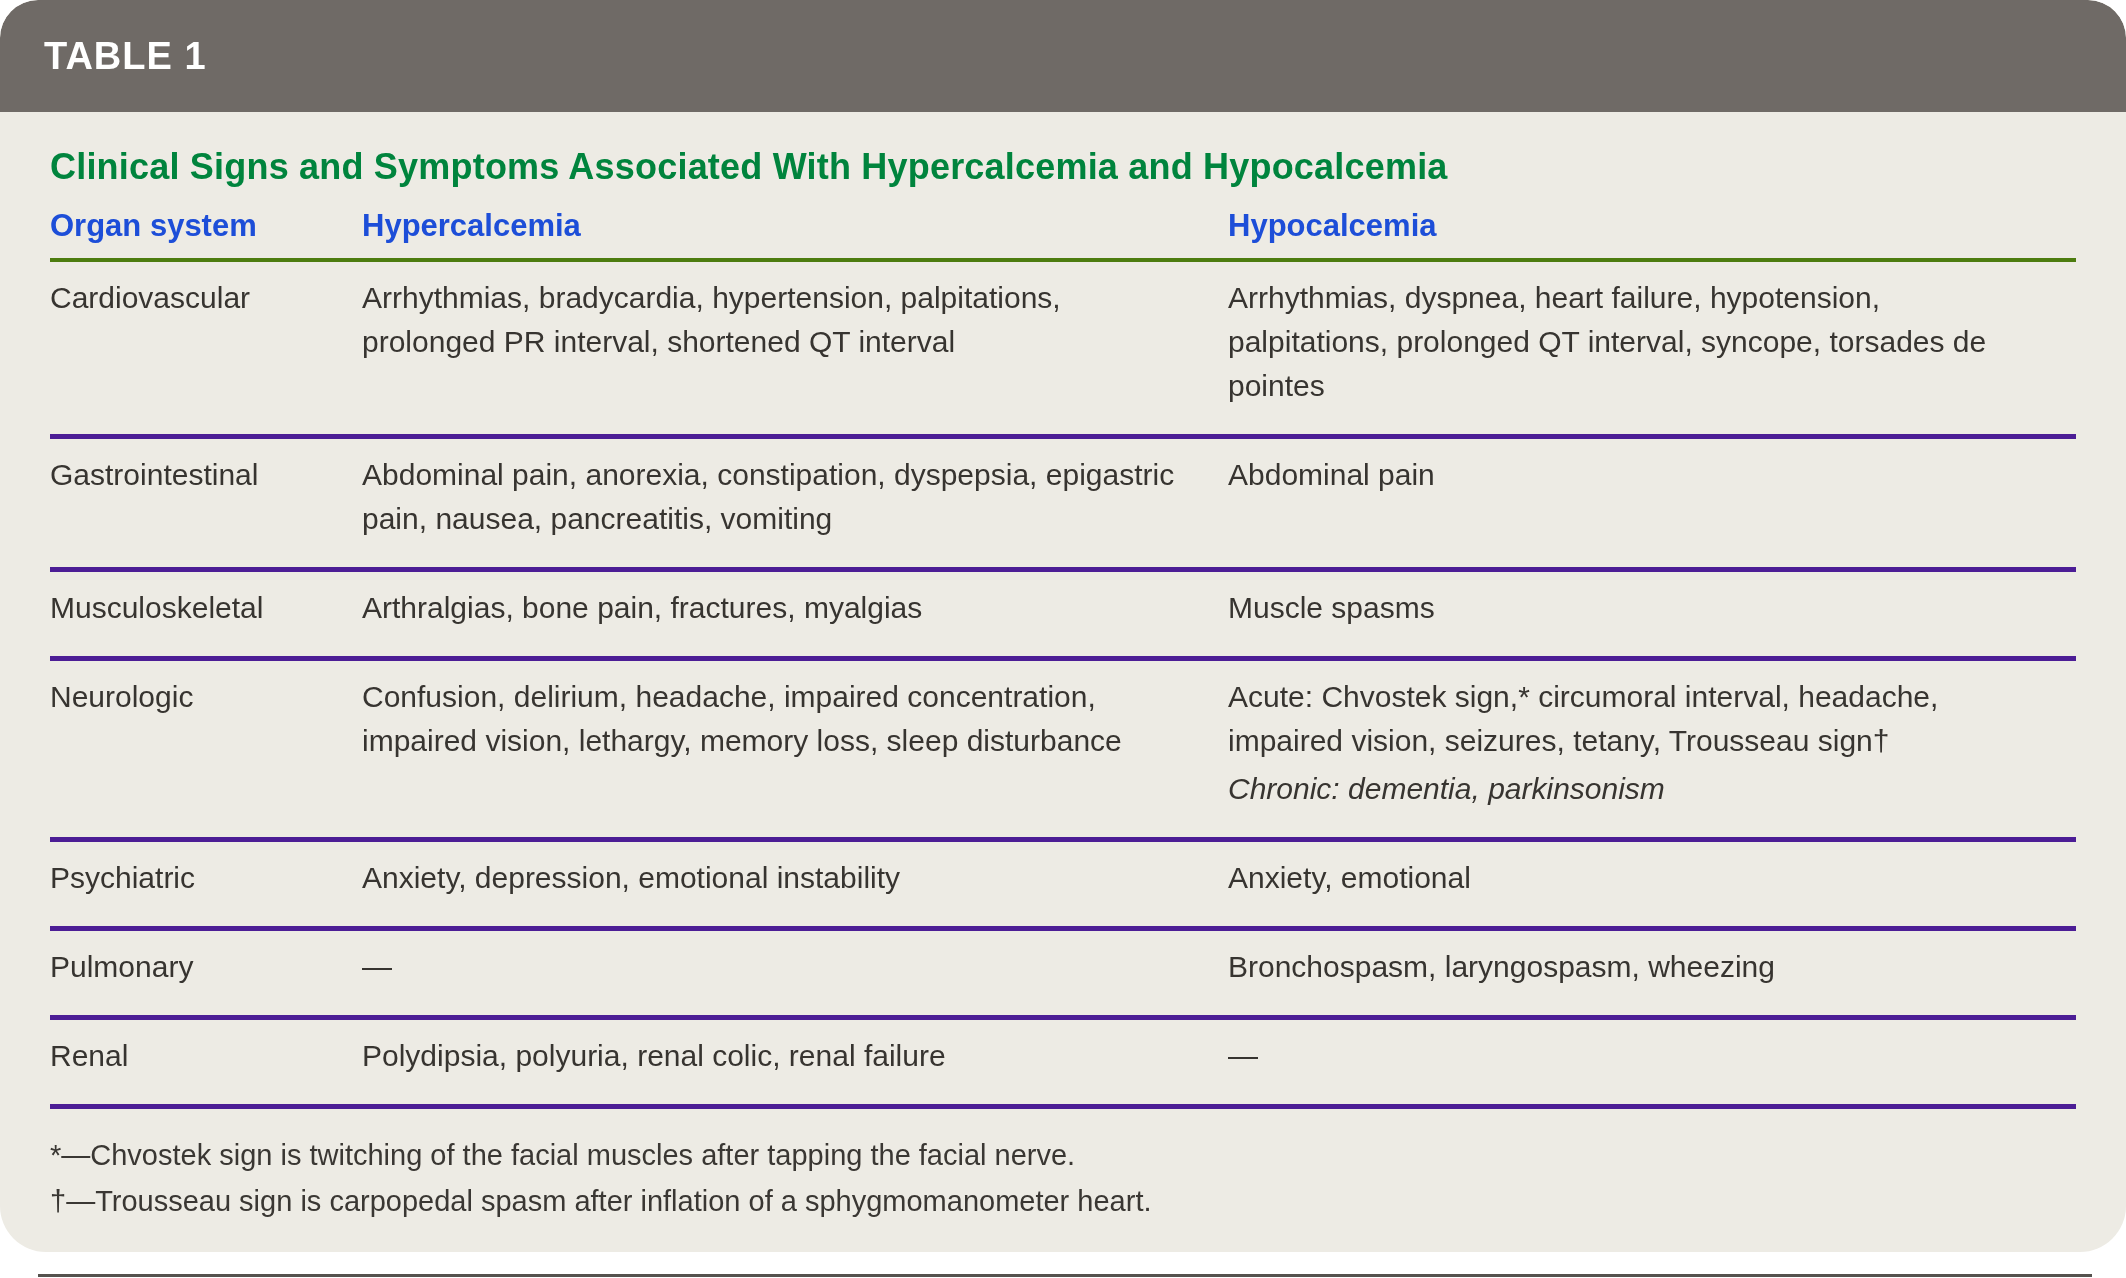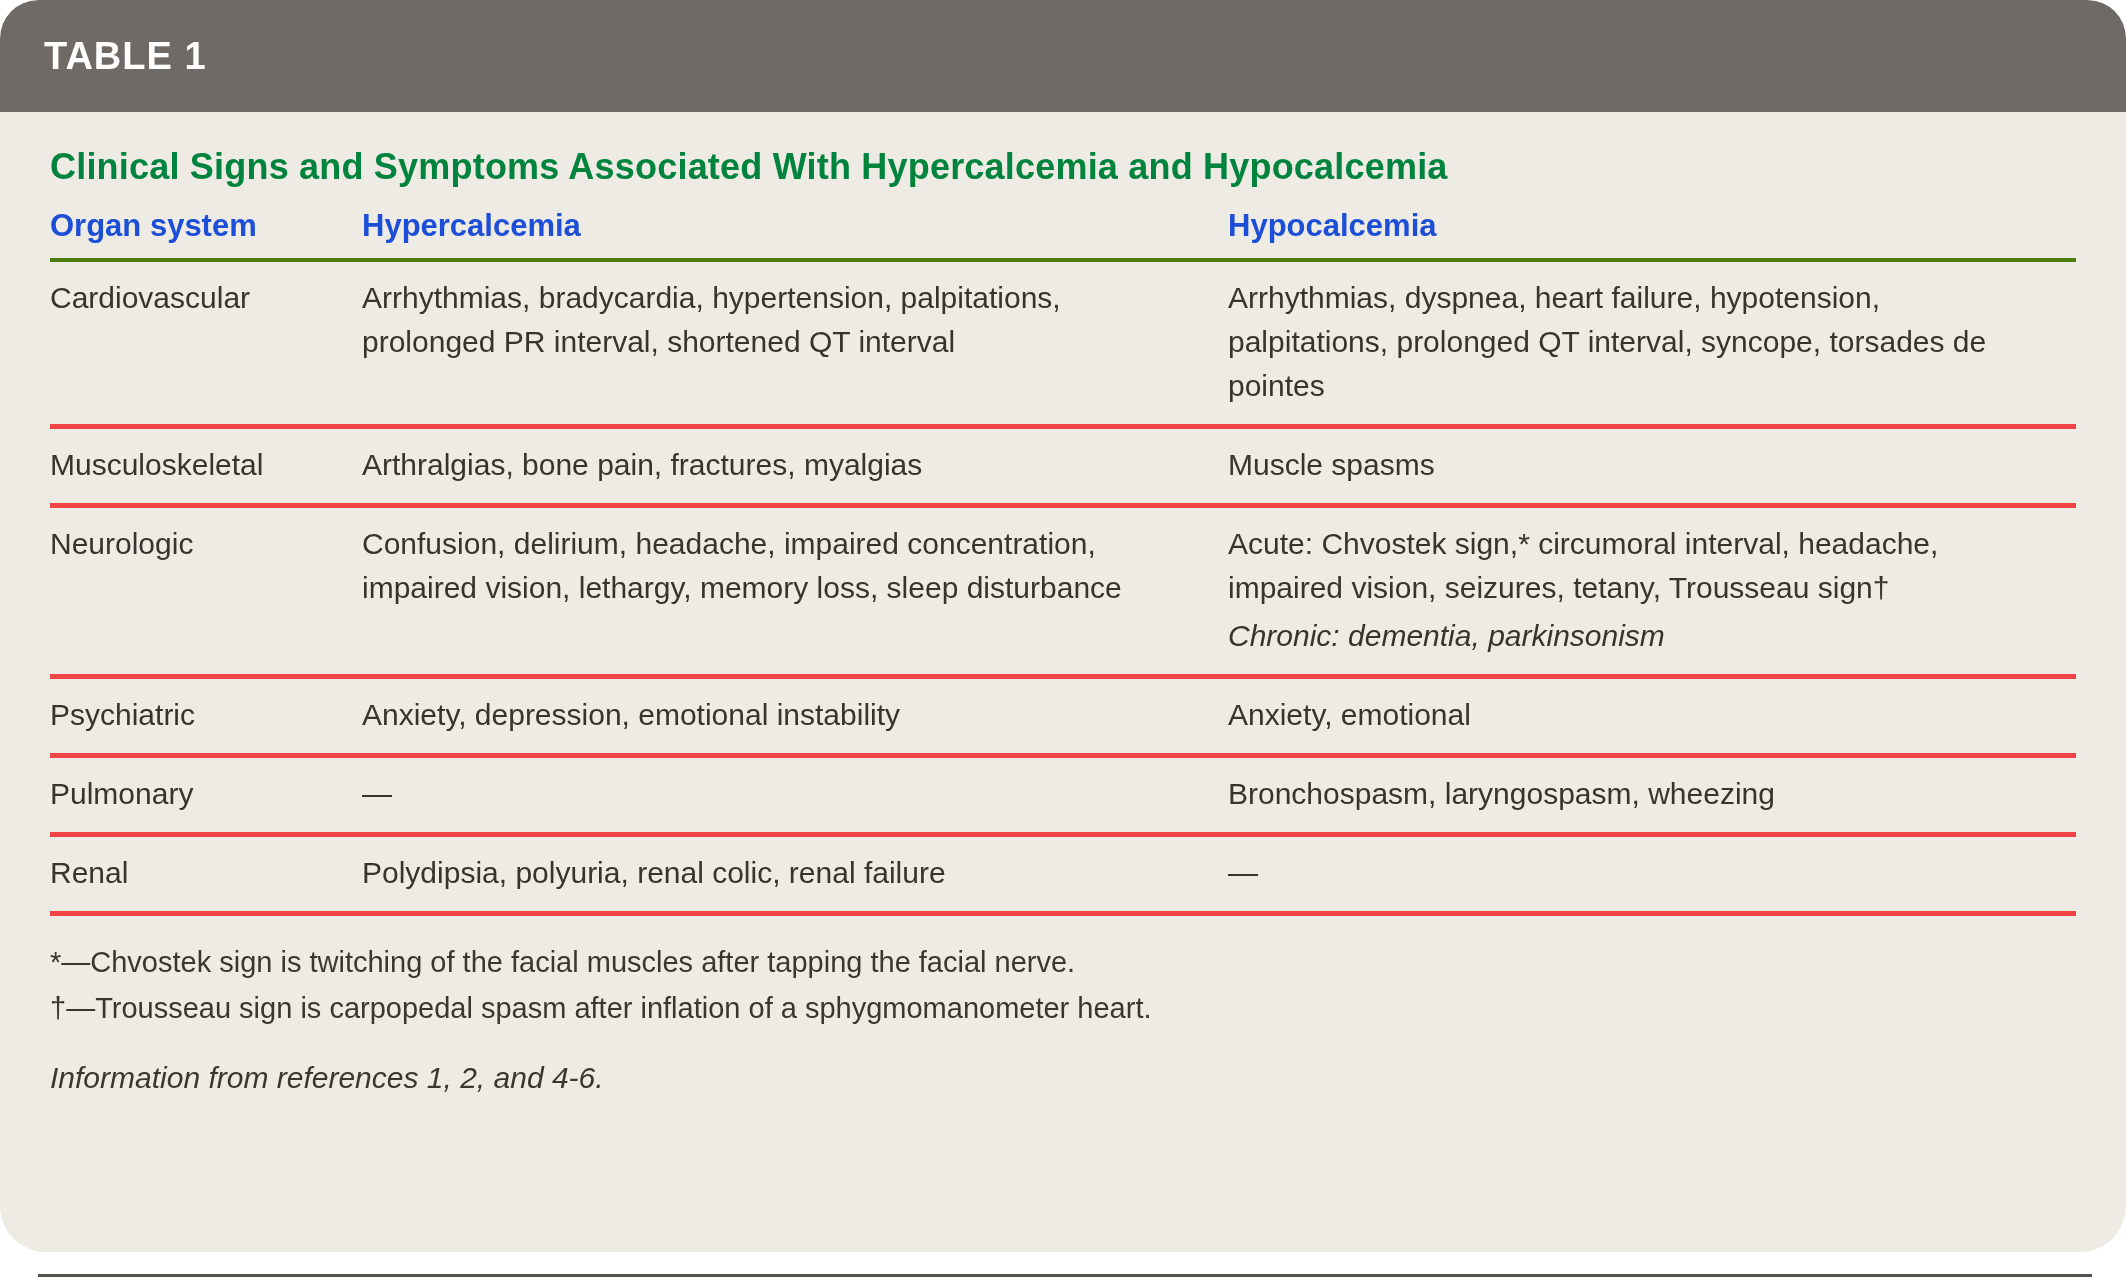--- a/index.html
+++ b/index.html
@@ -58,22 +58,22 @@
   .thead {
     font-size: 31px;
     font-weight: bold;
     color: #1d4ed8;
     padding: 16px 0 14px 0;
     border-bottom: 4px solid #4d7c0f;
   }
   .trow {
     font-size: 30px;
     line-height: 44px;
-    padding: 14px 0 16px 0;
-    border-bottom: 5px solid #ef4444;
+    padding: 14px 0 26px 0;
+    border-bottom: 5px solid #4c1d95;
   }
   .cell { padding-right: 42px; }
   .cell p { margin: 0; }
   .cell p + p { margin-top: 4px; font-style: italic; }
   .cell p:empty { display: none; }
   .footnotes {
     padding-top: 23px;
     font-size: 29px;
     line-height: 46px;
     color: #3a3733;
@@ -111,20 +111,25 @@
         <div class="cell">Hypercalcemia</div>
         <div class="cell">Hypocalcemia</div>
       </div>
 
       <div class="grid-row trow">
         <div class="cell">Cardiovascular</div>
         <div class="cell">Arrhythmias, bradycardia, hypertension, palpitations, prolonged PR interval, shortened QT interval</div>
         <div class="cell">Arrhythmias, dyspnea, heart failure, hypotension, palpitations, prolonged QT interval, syncope, torsades de pointes</div>
       </div>
 
+      <div class="grid-row trow">
+        <div class="cell">Gastrointestinal</div>
+        <div class="cell">Abdominal pain, anorexia, constipation, dyspepsia, epigastric pain, nausea, pancreatitis, vomiting</div>
+        <div class="cell">Abdominal pain</div>
+      </div>
 
       <div class="grid-row trow">
         <div class="cell">Musculoskeletal</div>
         <div class="cell">Arthralgias, bone pain, fractures, myalgias</div>
         <div class="cell">Muscle spasms</div>
       </div>
 
       <div class="grid-row trow">
         <div class="cell">Neurologic</div>
         <div class="cell">Confusion, delirium, headache, impaired concentration, impaired vision, lethargy, memory loss, sleep disturbance</div>

